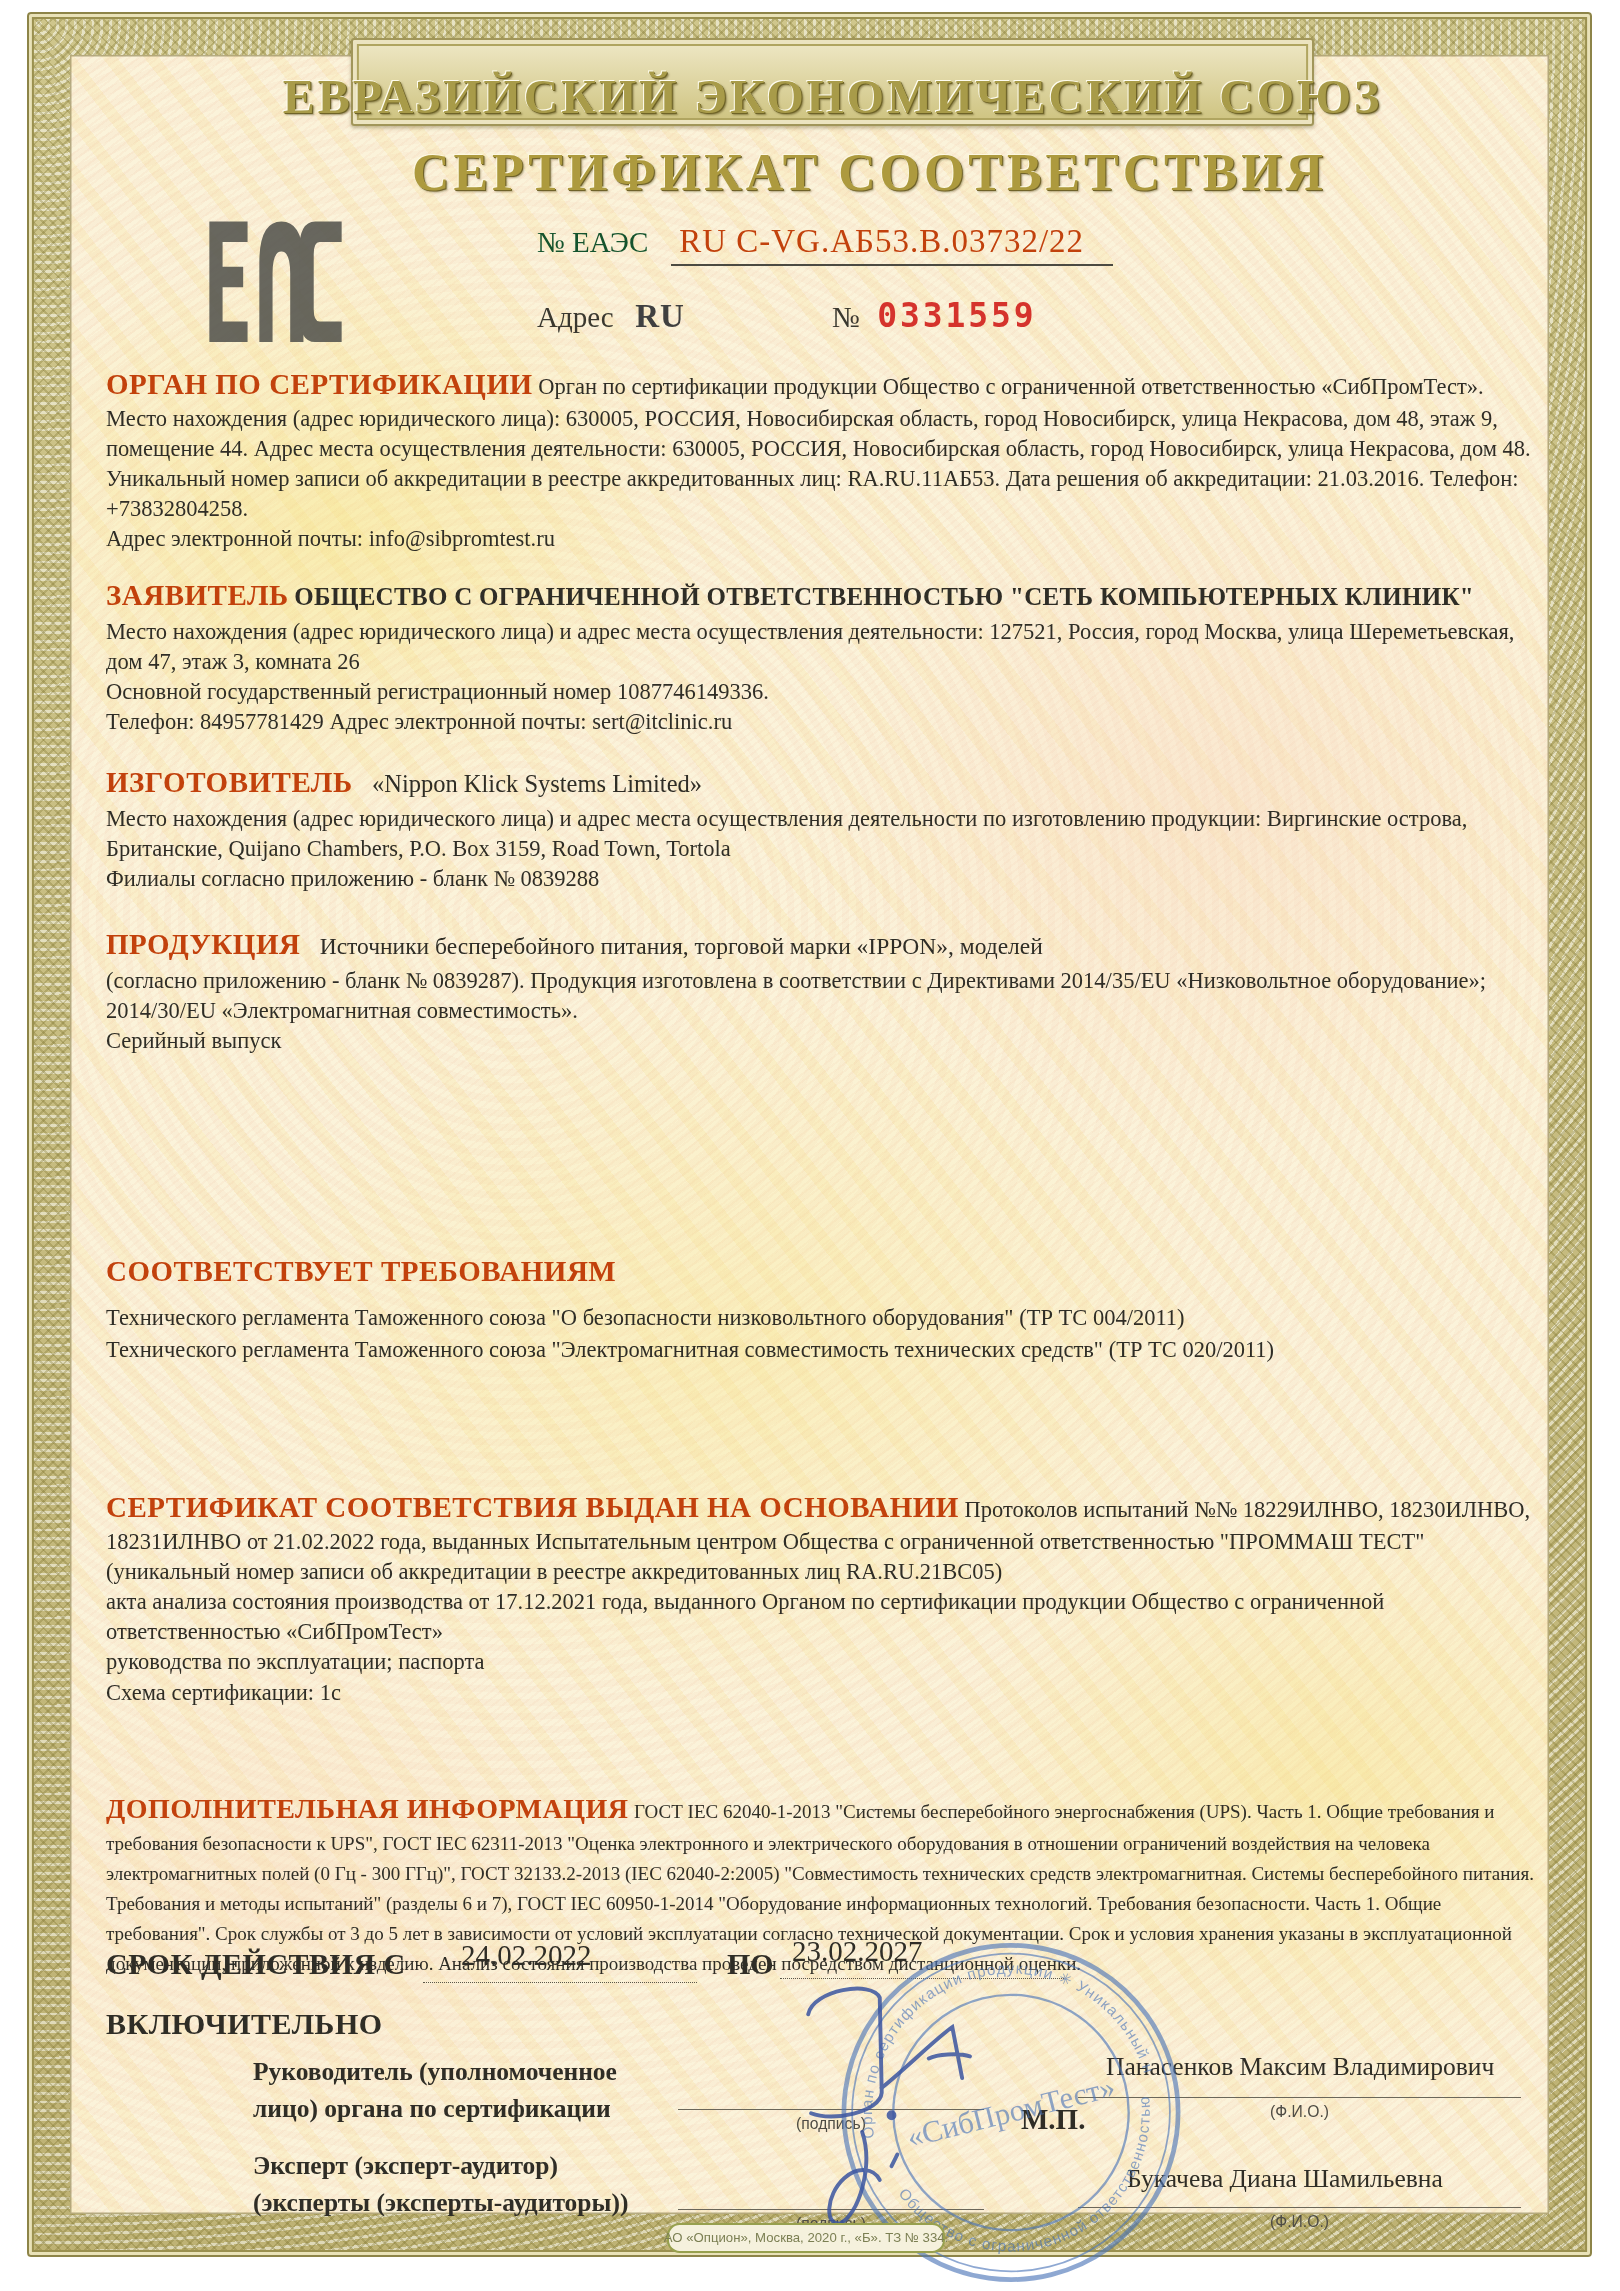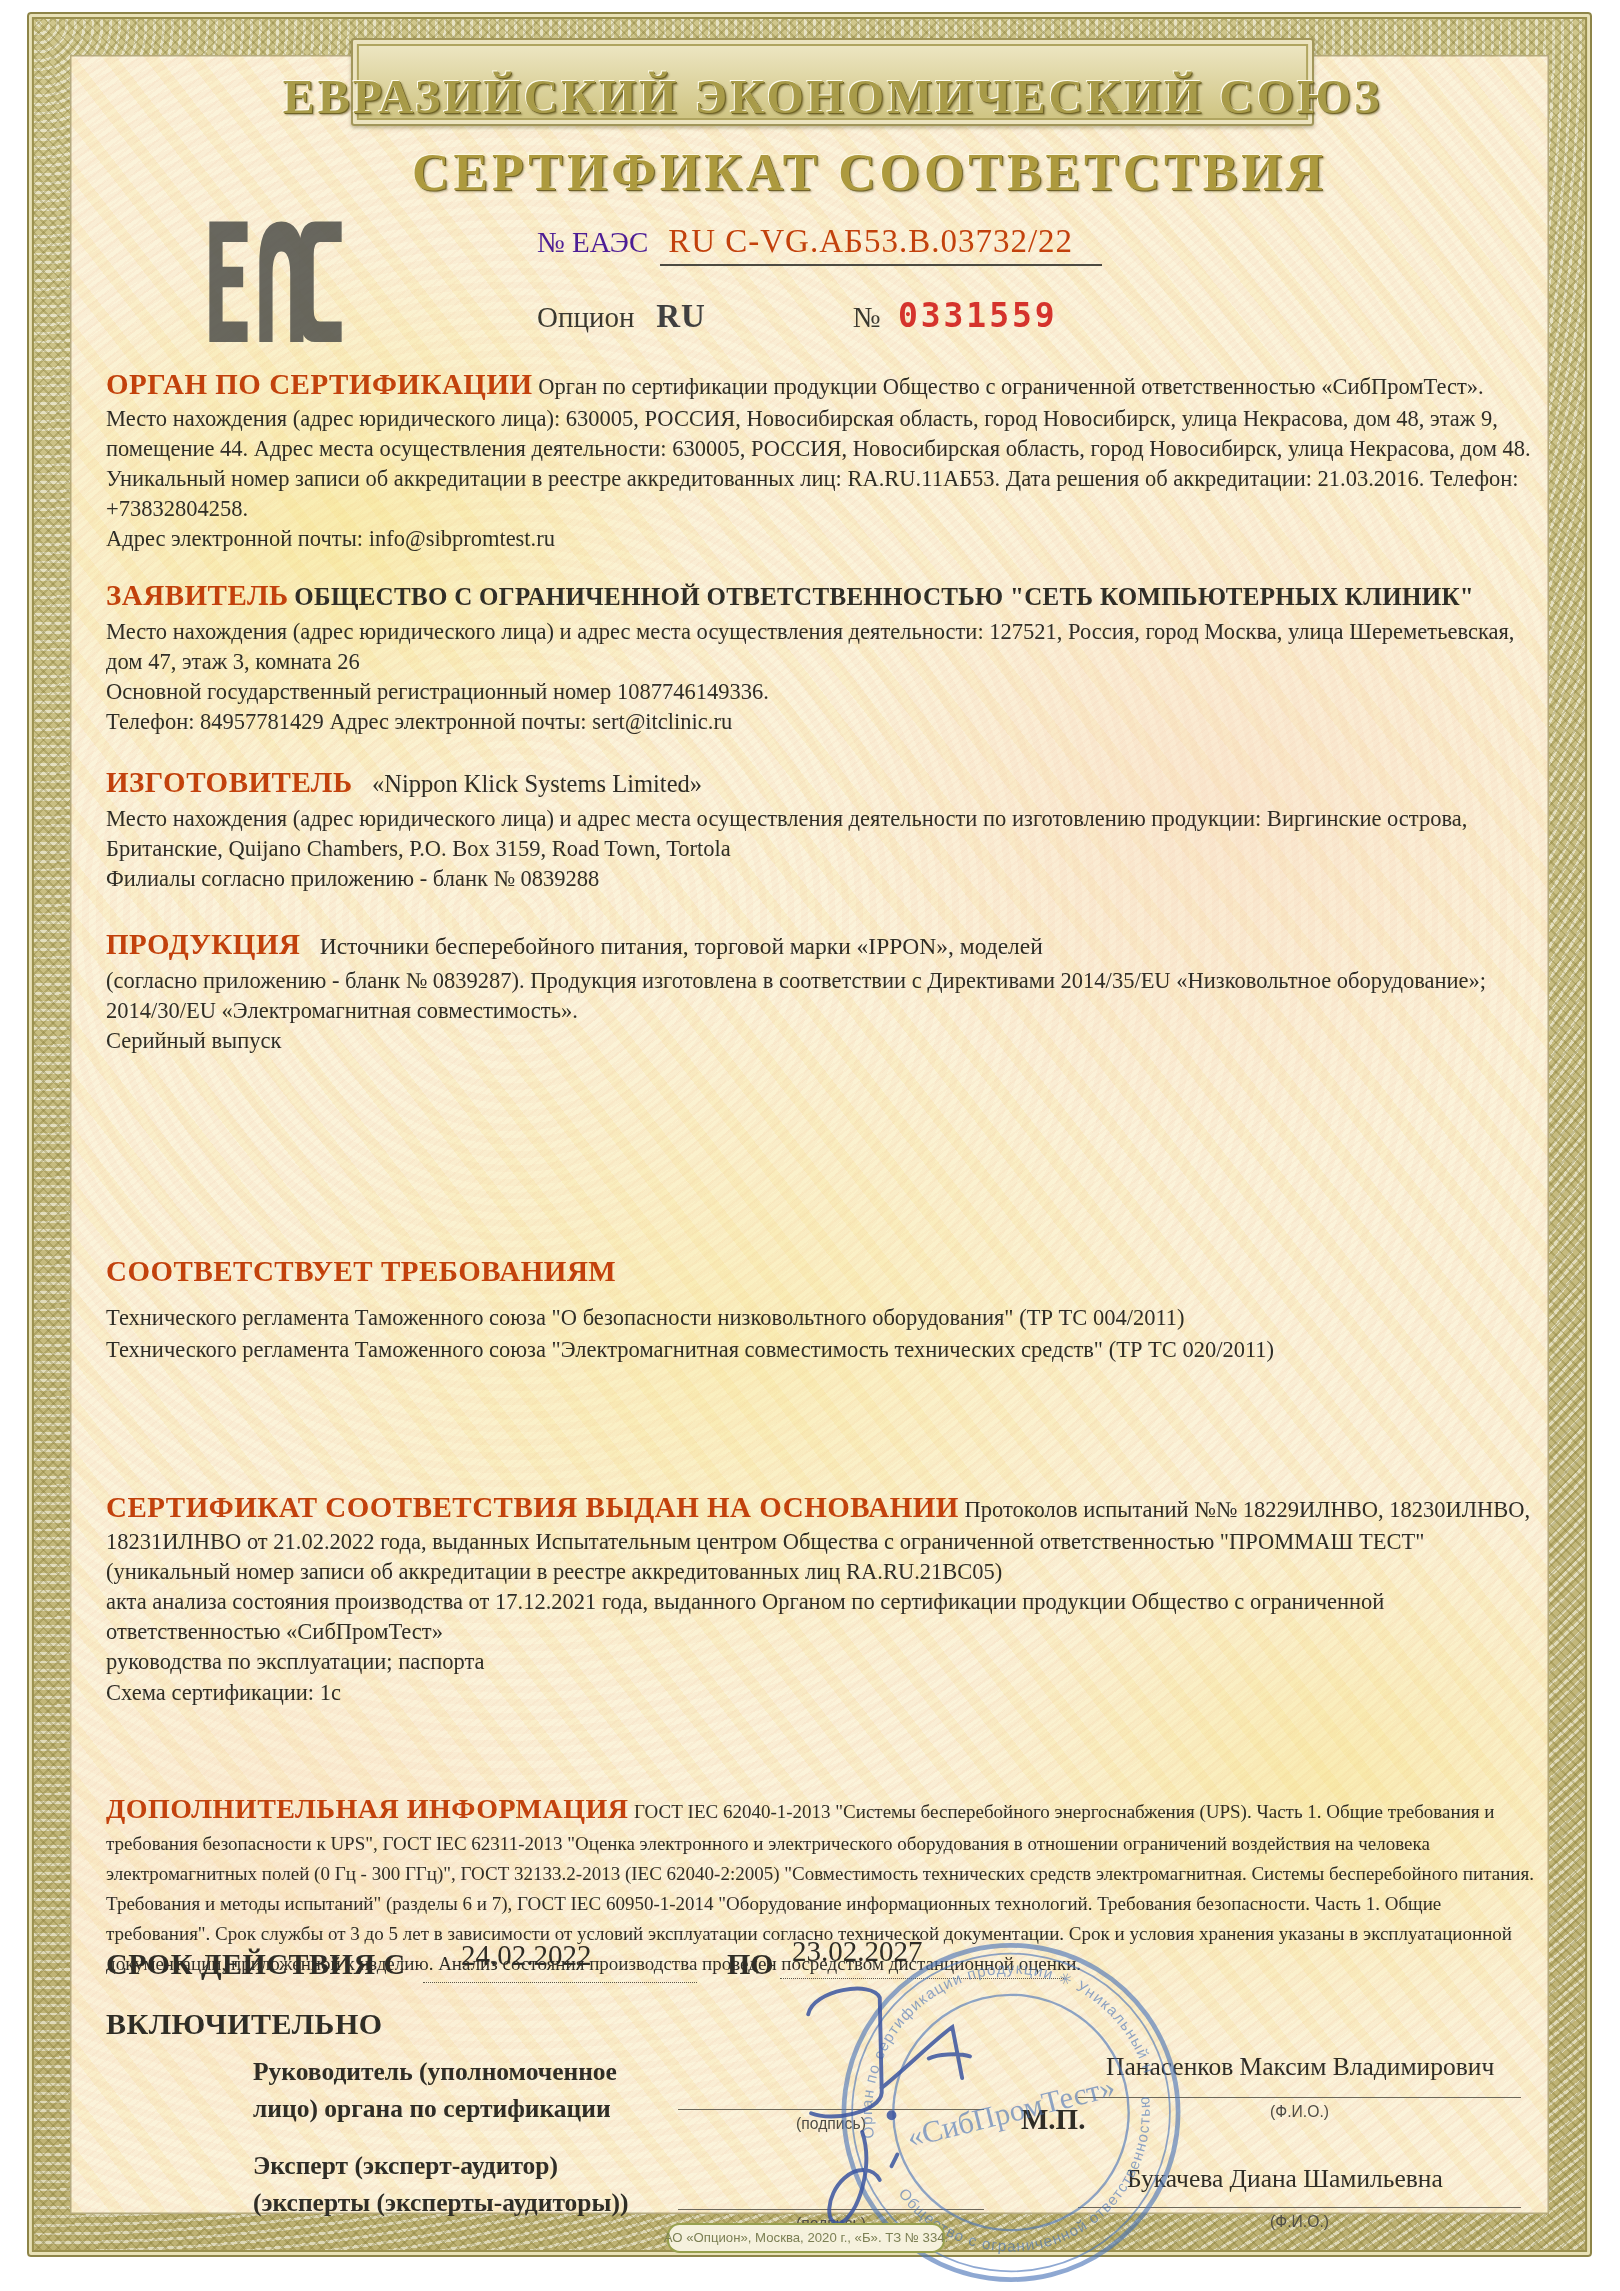--- a/index.html
+++ b/index.html
@@ -39,21 +39,21 @@
     white-space:nowrap;}
 
   
   .doc-title{position:absolute;left:412px;top:143px;width:833px;text-align:center;
     font-weight:bold;font-size:52px;letter-spacing:3.9px;color:#ad9a3e;
     text-shadow:-1px -1px 0 #fdf8e2, 1px 1px 0 #70632a, 2px 2px 2px rgba(90,80,30,.45);
     white-space:nowrap;}
 
   
   .num-row{position:absolute;left:537px;top:223px;display:flex;align-items:baseline;}
-  .num-label{font-size:29px;color:#4c1d95;margin-right:12px;}
+  .num-label{font-size:29px;color:#14532d;margin-right:23px;}
   .num-value{font-size:33px;color:#c2410c;border-bottom:2px solid #4b4a42;
     padding:0 29px 3.9px 7.8px;letter-spacing:1px;white-space:nowrap;}
   .series-row{position:absolute;left:537px;top:296px;display:flex;align-items:baseline;}
   .series-label{font-size:29px;color:#3a382f;}
   .series-value{font-size:33px;font-weight:bold;color:#404040;margin-left:21.6px;letter-spacing:1px;}
   .blank-no-label{font-size:29px;color:#3a382f;margin-left:147px;}
   .blank-number{font-family:"DejaVu Sans Mono", monospace;font-size:33px;font-weight:bold;
     color:#d5332c;margin-left:17.6px;letter-spacing:2.9px;}
 
   
@@ -125,21 +125,21 @@
       <path d="M190,4 v15 h-30 q-8,0 -8,9 v40 q0,9 8,9 h30 v15 h-36 q-22,0 -22,-22 v-44 q0,-22 22,-22 z"></path>
     </g>
   </svg>
 
   <div class="num-row">
     <span class="num-label">№ ЕАЭС</span>
     <span class="num-value">RU С-VG.АБ53.В.03732/22</span>
   </div>
 
   <div class="series-row">
-    <span class="series-label">Опцион</span>
+    <span class="series-label">Адрес</span>
     <span class="series-value">RU</span>
     <span class="blank-no-label">№</span>
     <span class="blank-number">0331559</span>
   </div>
 
   <div class="sec" style="top:365px">
     <p class="para"><span class="sec-h">ОРГАН ПО СЕРТИФИКАЦИИ</span>
       <span class="flow">Орган по сертификации продукции Общество с ограниченной ответственностью «СибПромТест». Место нахождения (адрес юридического лица): 630005, РОССИЯ, Новосибирская область, город Новосибирск, улица Некрасова, дом 48, этаж 9, помещение 44. Адрес места осуществления деятельности: 630005, РОССИЯ, Новосибирская область, город Новосибирск, улица Некрасова, дом 48. Уникальный номер записи об аккредитации в реестре аккредитованных лиц: RA.RU.11АБ53. Дата решения об аккредитации: 21.03.2016. Телефон: +73832804258.
 Адрес электронной почты: info@sibpromtest.ru</span></p>
   </div>

